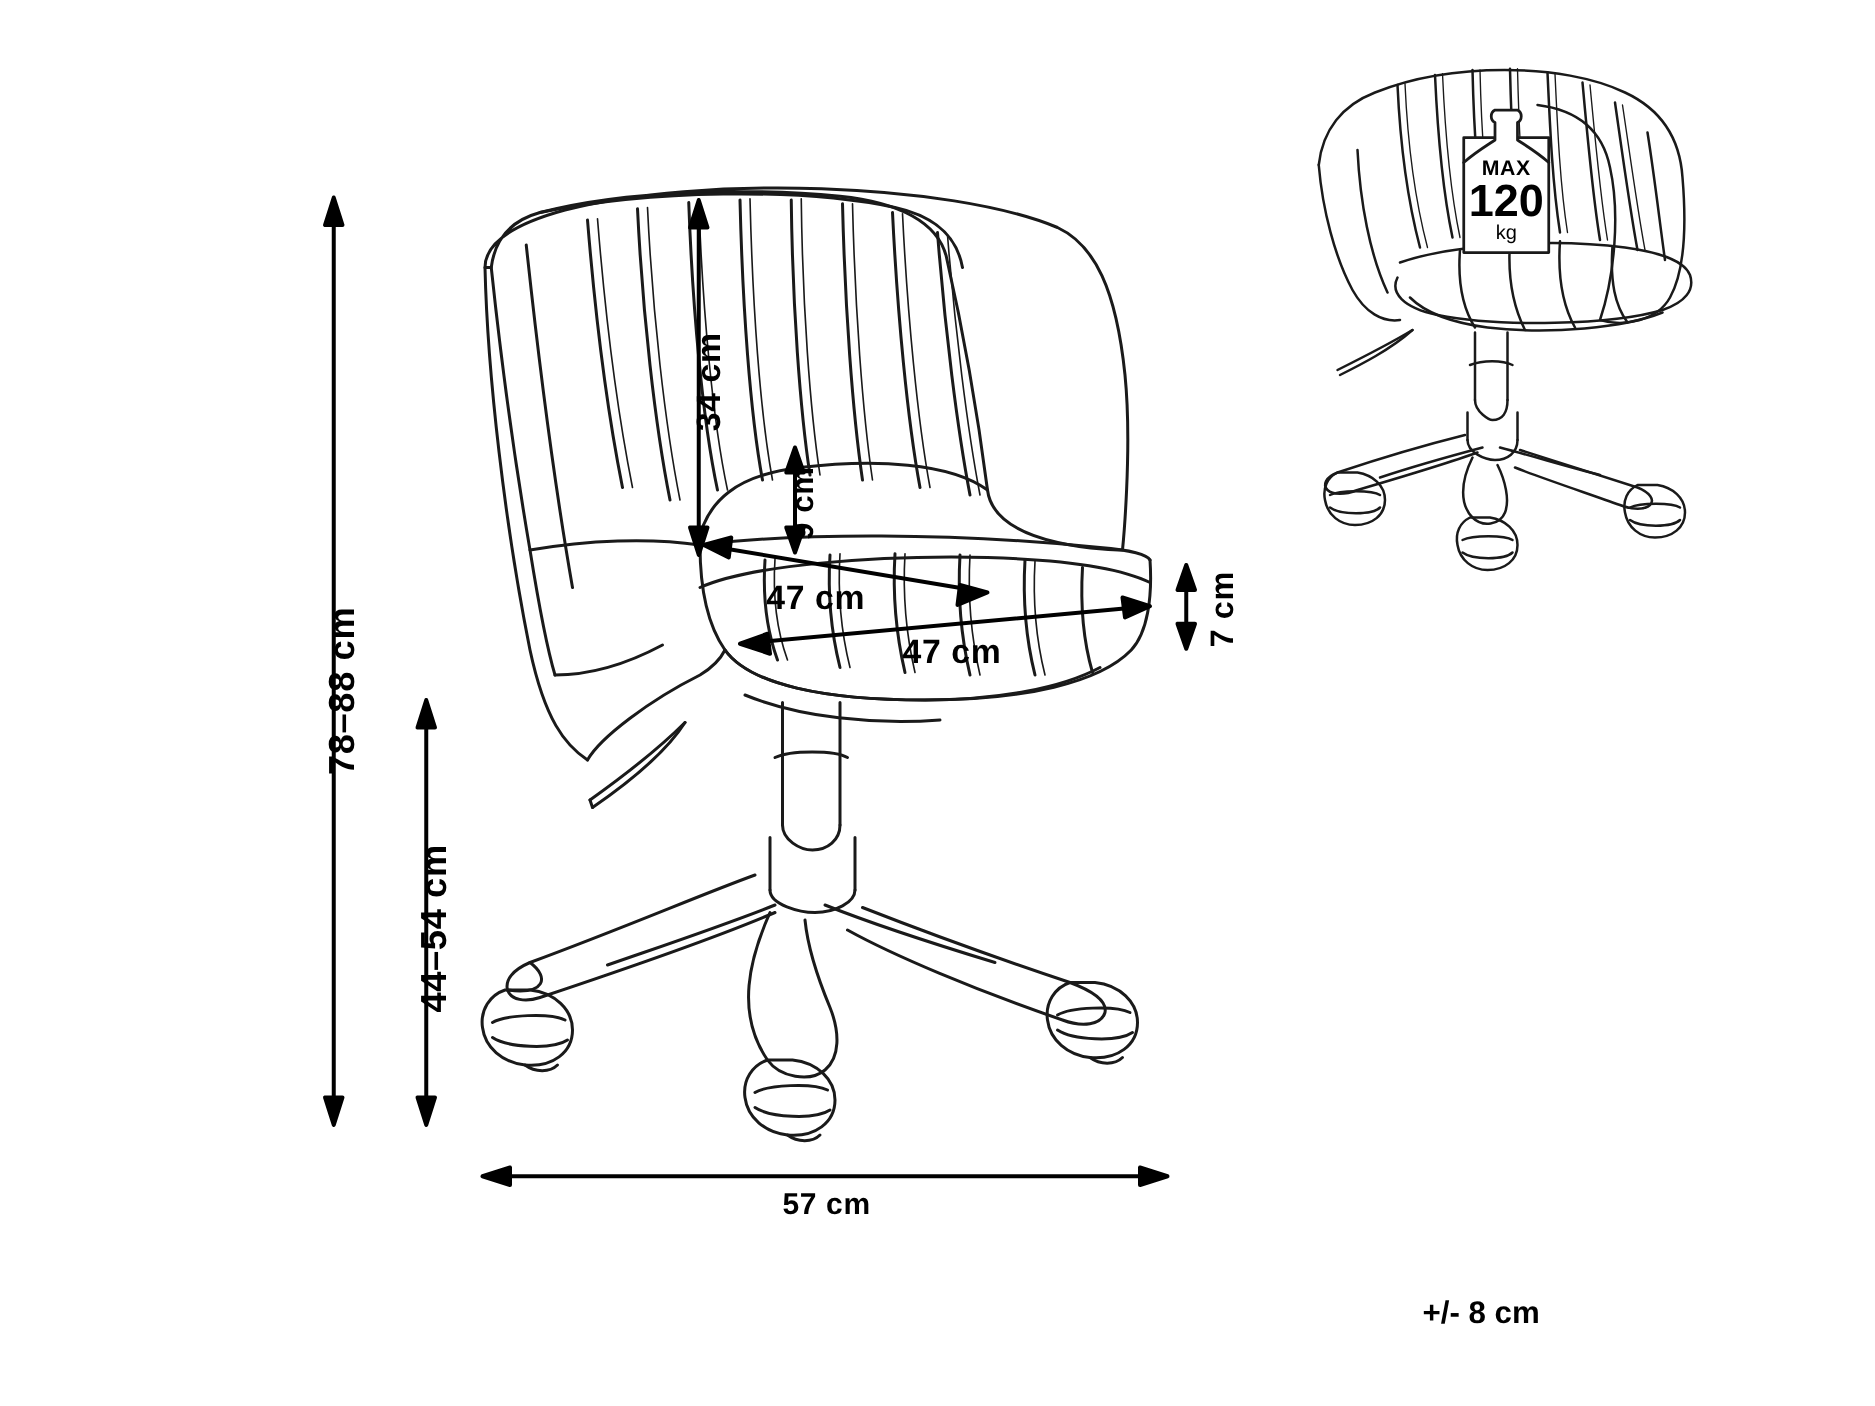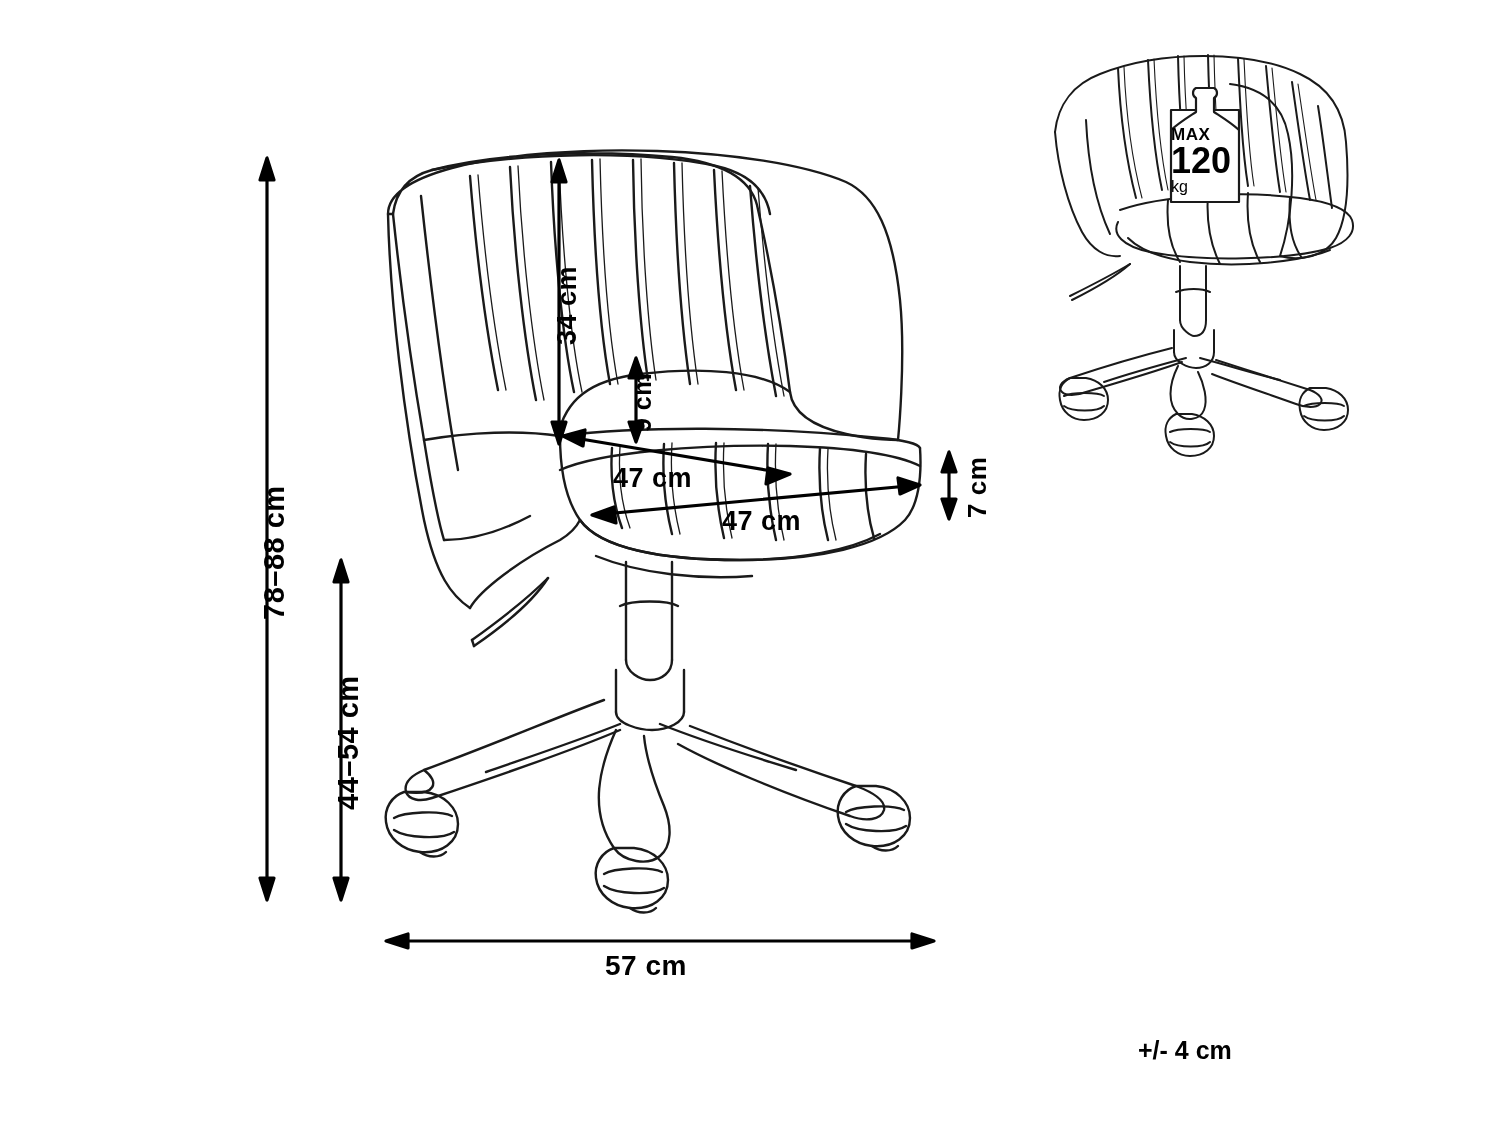--- a/index.html
+++ b/index.html
@@ -30,21 +30,21 @@
   }
   .svg-layer {
     position: absolute;
     left: 0;
     top: 0;
     width: 1500px;
     height: 1125px;
   }
   .load-box {
     position: absolute;
-    text-align: left;
+    text-align: center;
     color: #000000;
     line-height: 1;
   }
   .load-max {
     font-size: 17px;
     font-weight: bold;
     letter-spacing: 0.5px;
   }
   .load-val {
     font-size: 36px;
@@ -285,23 +285,23 @@
   <div class="dim-label rot90" style="left:552px; top:345px; font-size:27px;">34 cm</div>
 
   <div class="dim-label rot90" style="left:628px; top:432px; font-size:25px;">9 cm</div>
 
   <div class="dim-label" style="left:613px; top:463px; font-size:27px;">47 cm</div>
 
   <div class="dim-label" style="left:722px; top:506px; font-size:27px;">47 cm</div>
 
   <div class="dim-label rot90" style="left:962px; top:518px; font-size:26px;">7 cm</div>
 
-  <div class="dim-label" style="left:605px; top:950px; font-size:28px;">57 cm</div>
+  <div class="dim-label" style="left:626px; top:950px; font-size:24px;">57 cm</div>
 
   <div class="load-box" style="left:1171px; top:126px; width:68px;">
     <div class="load-max">MAX</div>
     <div class="load-val">120</div>
     <div class="load-unit">kg</div>
   </div>
 
-  <div class="tol" style="left:1138px; top:1036px;">+/- 4 cm</div>
+  <div class="tol" style="left:1138px; top:1036px;">+/- 8 cm</div>
 
 </div>
 
 </body></html>

